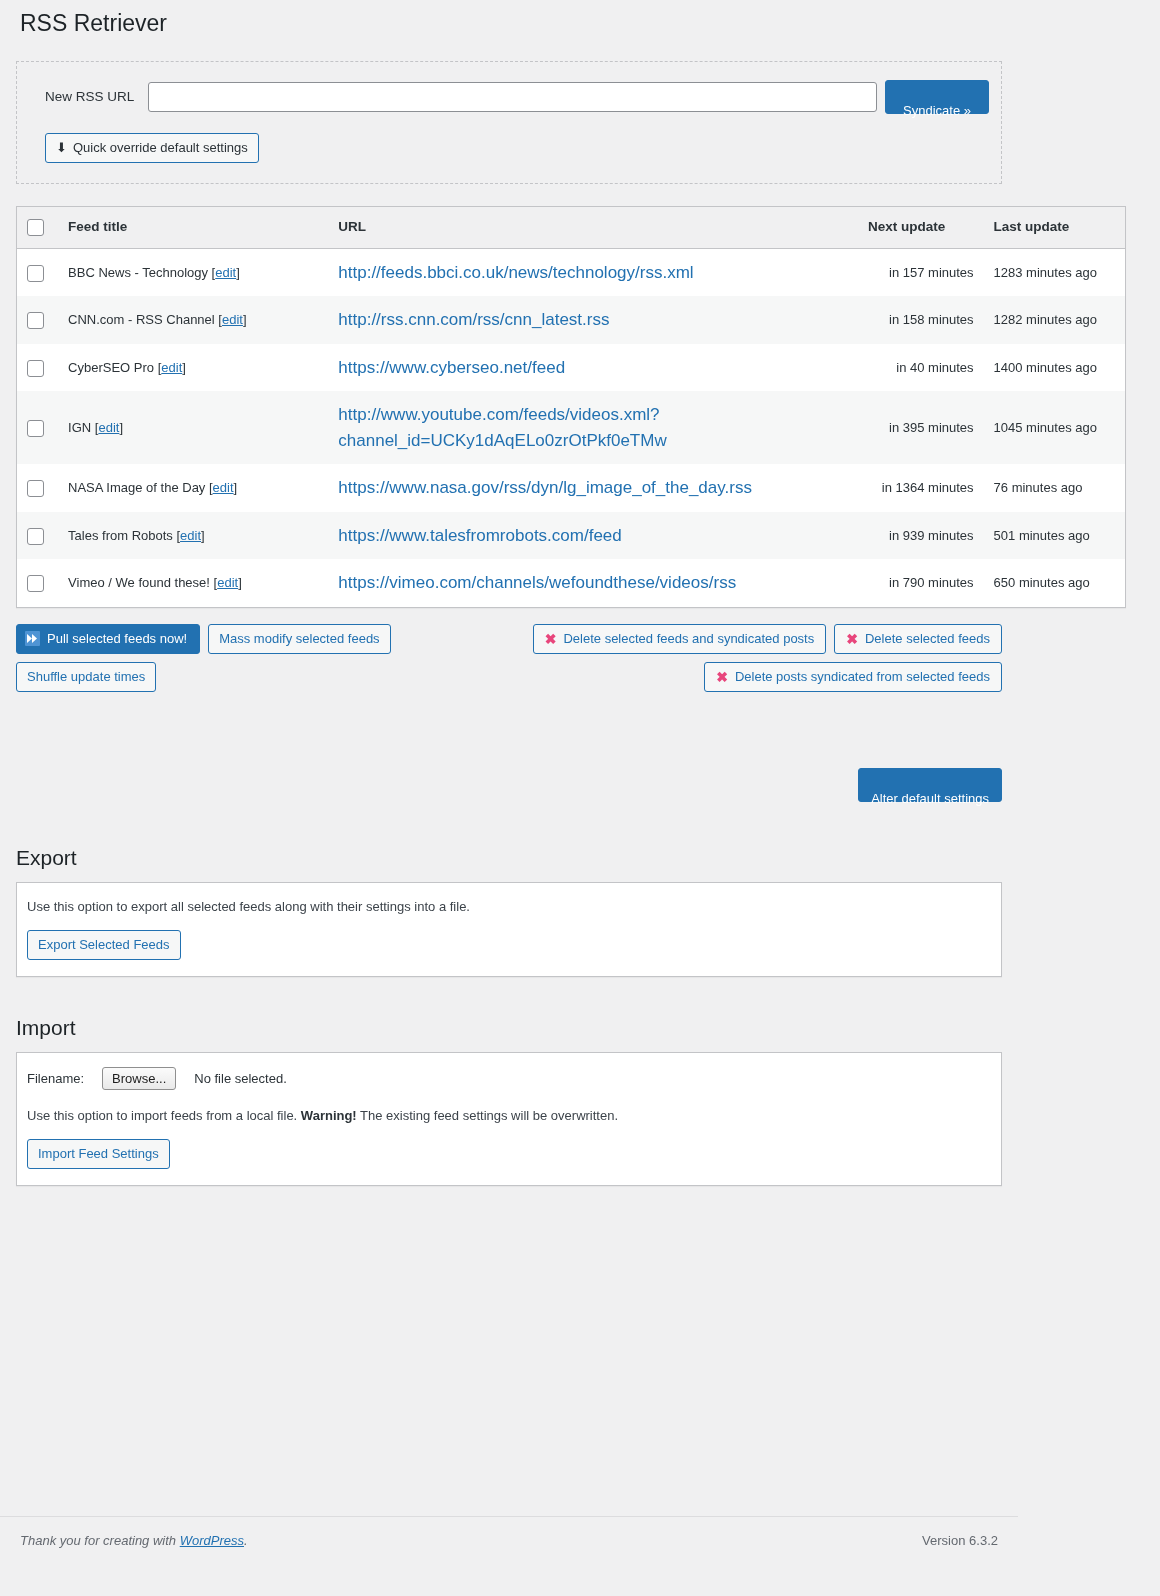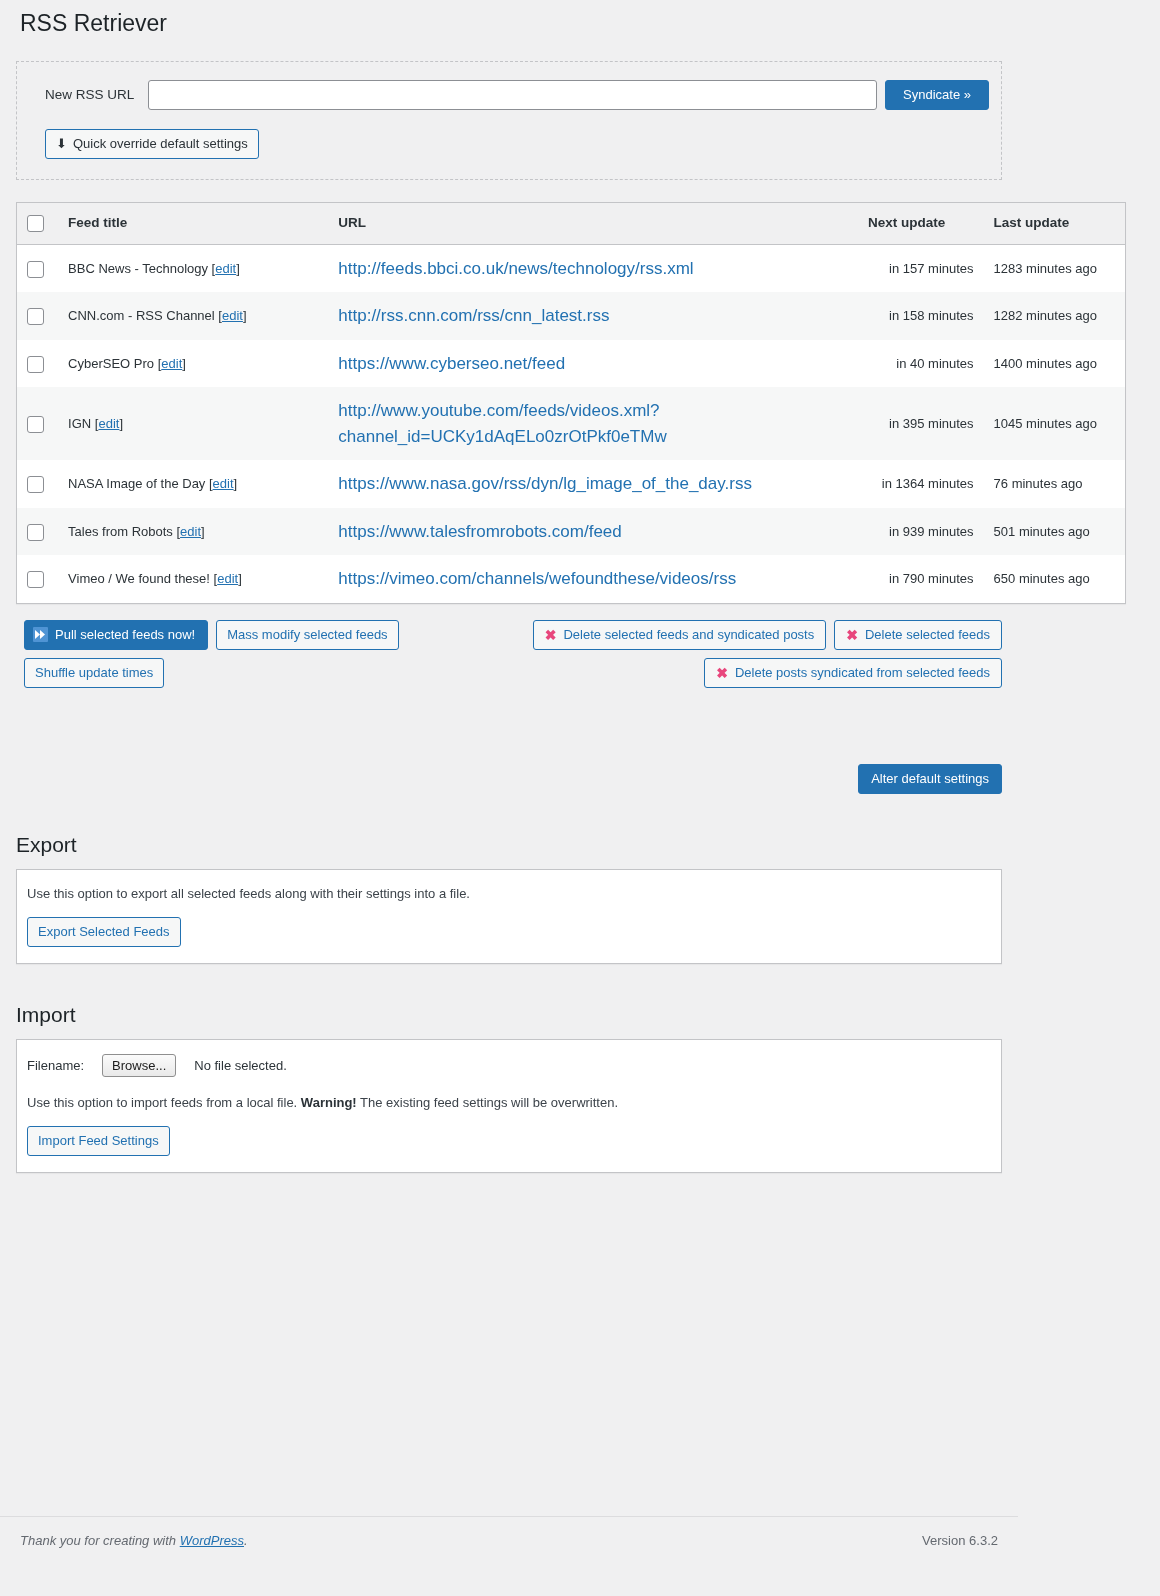--- a/index.html
+++ b/index.html
@@ -49,21 +49,21 @@
     box-shadow: 0 0 0 transparent;
     font-family: "Liberation Sans", sans-serif;
   }
   .btn-primary {
     background: #2271b1;
     border: 1px solid #2271b1;
     color: #fff;
     border-radius: 3px;
     font-size: 13px;
     height: 30px;
-    padding: 0 12px;
+    padding: 16px 12px;
     cursor: pointer;
     white-space: nowrap;
     font-family: "Liberation Sans", sans-serif;
     line-height: 28px;
   }
   .syndicate { margin-left: 8px; min-width: 104px; }
   .btn-secondary {
     background: #f6f7f7;
     border: 1px solid #2271b1;
     color: #2271b1;
@@ -133,21 +133,21 @@
   .edit { color: #2271b1; }
   .ttl { color: #2c3338; }
 
   
   .actions {
     margin: 16px 16px 0 16px;
     position: relative;
     min-height: 66px;
   }
   .actions-left {
-    position: absolute; left: 8px; top: 0;
+    position: absolute; left: 0; top: 0;
     width: 640px;
   }
   .actions-right {
     position: absolute; right: 0; top: 0;
     width: 470px;
     text-align: right;
   }
   .btn-row { display: flex; flex-wrap: wrap; gap: 8px; }
   .btn-row.right { justify-content: flex-end; }
   .btn-pull {

